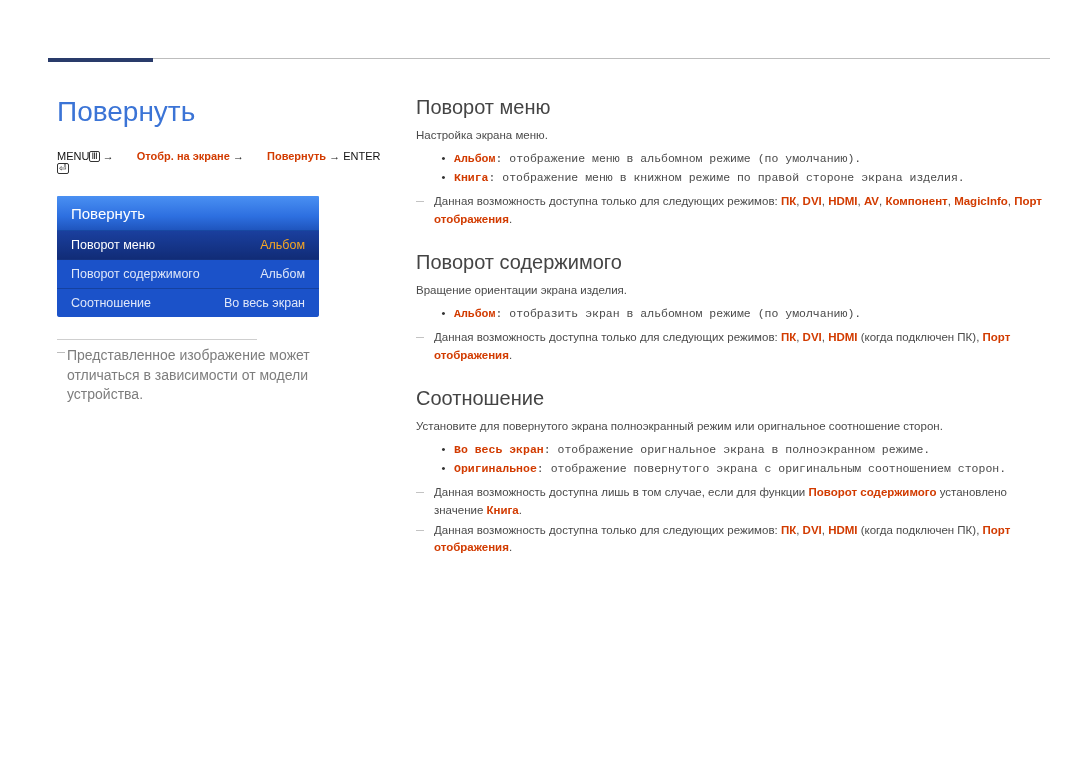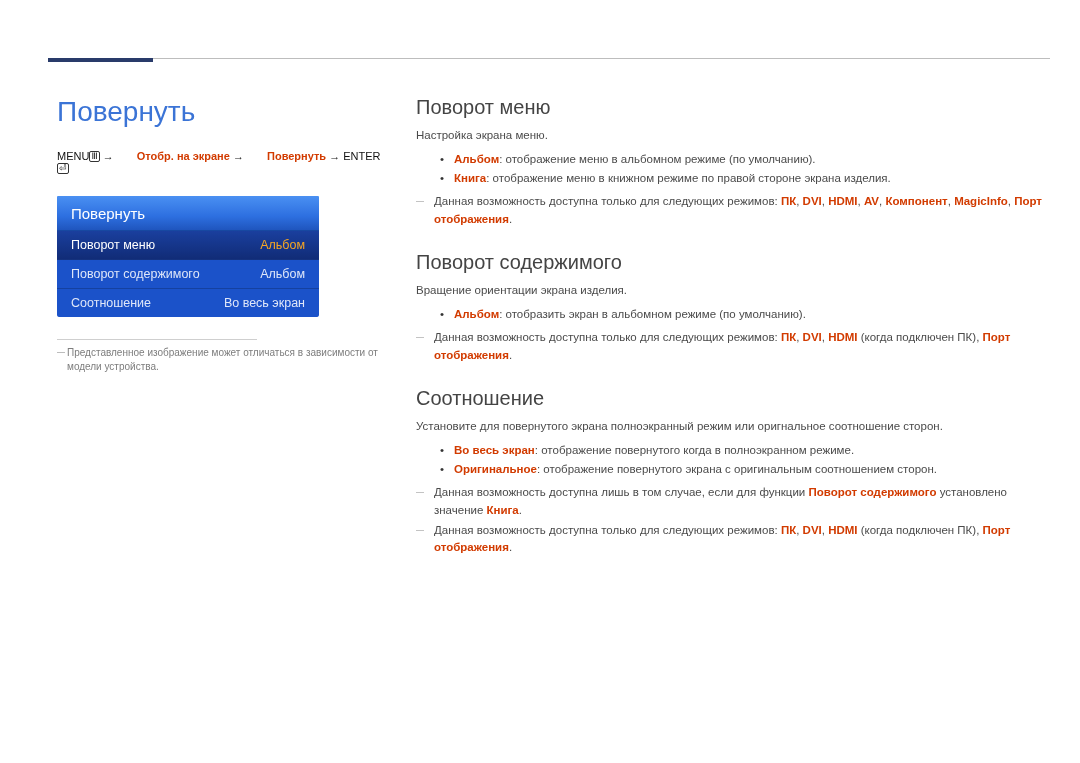--- a/index.html
+++ b/index.html
@@ -83,21 +83,21 @@
   }
   .osd-row.highlight .val { color: #f6a623; }
   .osd-row:last-child { border-bottom: none; border-radius: 0 0 2px 2px; }
   .thin-divider {
     border: none;
     border-top: 1px solid #cfcfcf;
     margin-bottom: 6px;
     width: 200px;
   }
   .footnote {
-    font-size: 10px;
+    font-size: 14px;
     color: #7d7d7d;
     position: relative;
     padding-left: 10px;
     line-height: 1.4;
   }
   .footnote::before {
     content: "―";
     position: absolute;
     left: 0;
     top: 0;
@@ -114,20 +114,21 @@
   .right .section + .section { margin-top: 22px; }
   .para {
     font-size: 11.5px;
     color: #4a4a4a;
     margin-bottom: 6px;
     line-height: 1.5;
   }
   .bullets {
     list-style: none;
     margin: 4px 0 6px 24px;
+    font-family: Liberation Mono, monospace;
   }
   .bullets li {
     position: relative;
     font-size: 11.5px;
     color: #4a4a4a;
     line-height: 1.6;
     padding-left: 14px;
   }
   .bullets li::before {
     content: "•";
@@ -217,21 +218,21 @@
       </ul>
       <div class="dash-note">
         <span>Данная возможность доступна только для следующих режимов: </span><span class="hl">ПК</span><span>, </span><span class="hl">DVI</span><span>, </span><span class="hl">HDMI</span><span> (когда подключен ПК), </span><span class="hl">Порт отображения</span><span>.</span>
       </div>
     </div>
 
     <div class="section">
       <h2>Соотношение</h2>
       <p class="para">Установите для повернутого экрана полноэкранный режим или оригнальное соотношение сторон.</p>
       <ul class="bullets">
-        <li><span class="hl">Во весь экран</span><span>: отображение повернутого когда в полноэкранном режиме.</span></li>
+        <li><span class="hl">Во весь экран</span><span>: отображение оригнальное экрана в полноэкранном режиме.</span></li>
         <li><span class="hl">Оригинальное</span><span>: отображение повернутого экрана с оригинальным соотношением сторон.</span></li>
       </ul>
       <div class="dash-note">
         <span>Данная возможность доступна лишь в том случае, если для функции </span><span class="hl">Поворот содержимого</span><span> установлено значение </span><span class="hl">Книга</span><span>.</span>
       </div>
       <div class="dash-note">
         <span>Данная возможность доступна только для следующих режимов: </span><span class="hl">ПК</span><span>, </span><span class="hl">DVI</span><span>, </span><span class="hl">HDMI</span><span> (когда подключен ПК), </span><span class="hl">Порт отображения</span><span>.</span>
       </div>
     </div>
 

